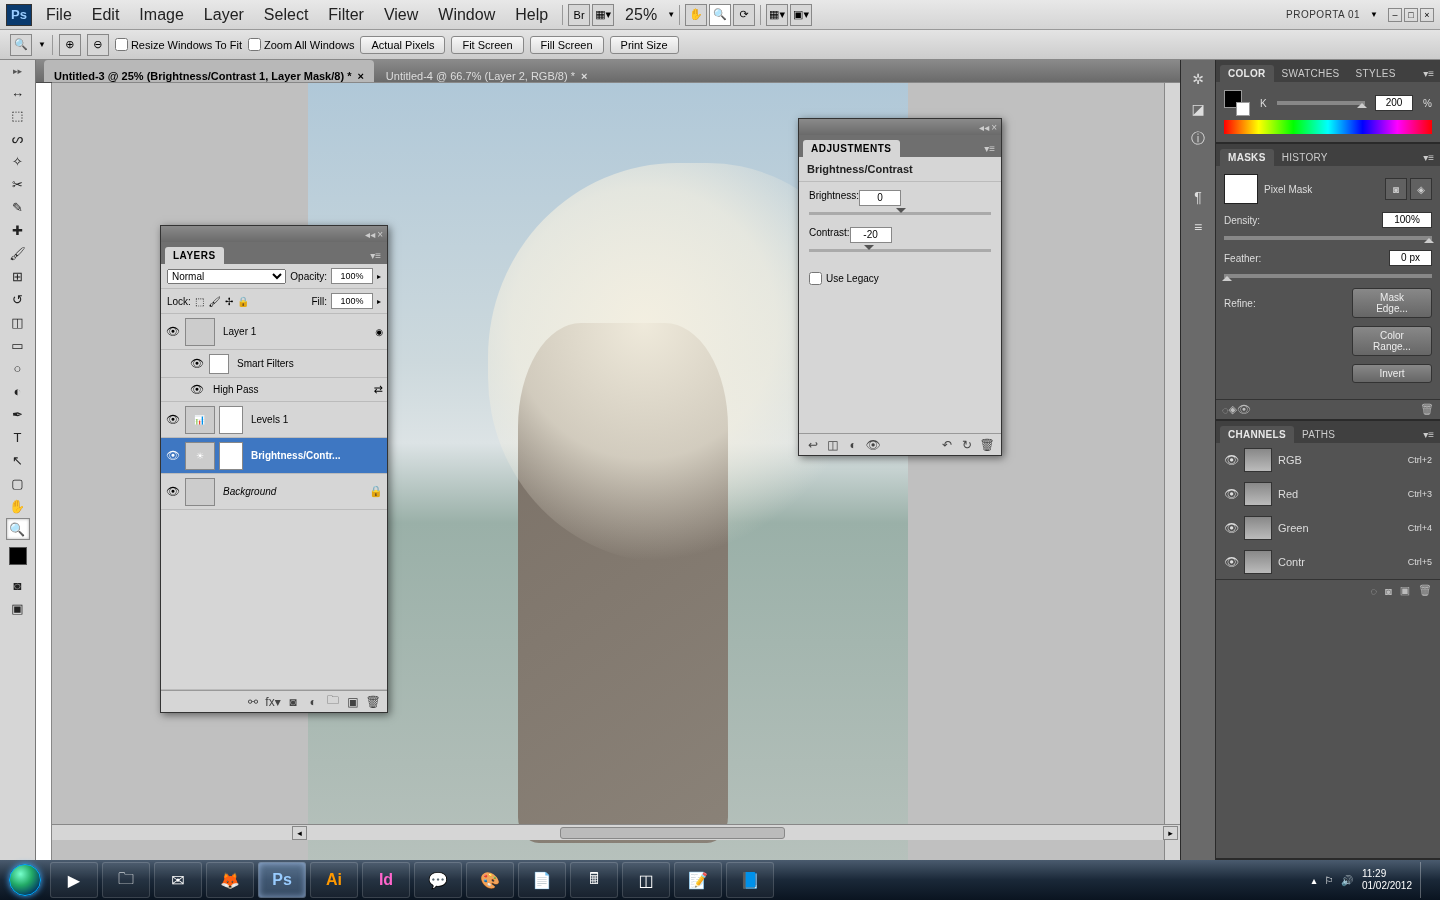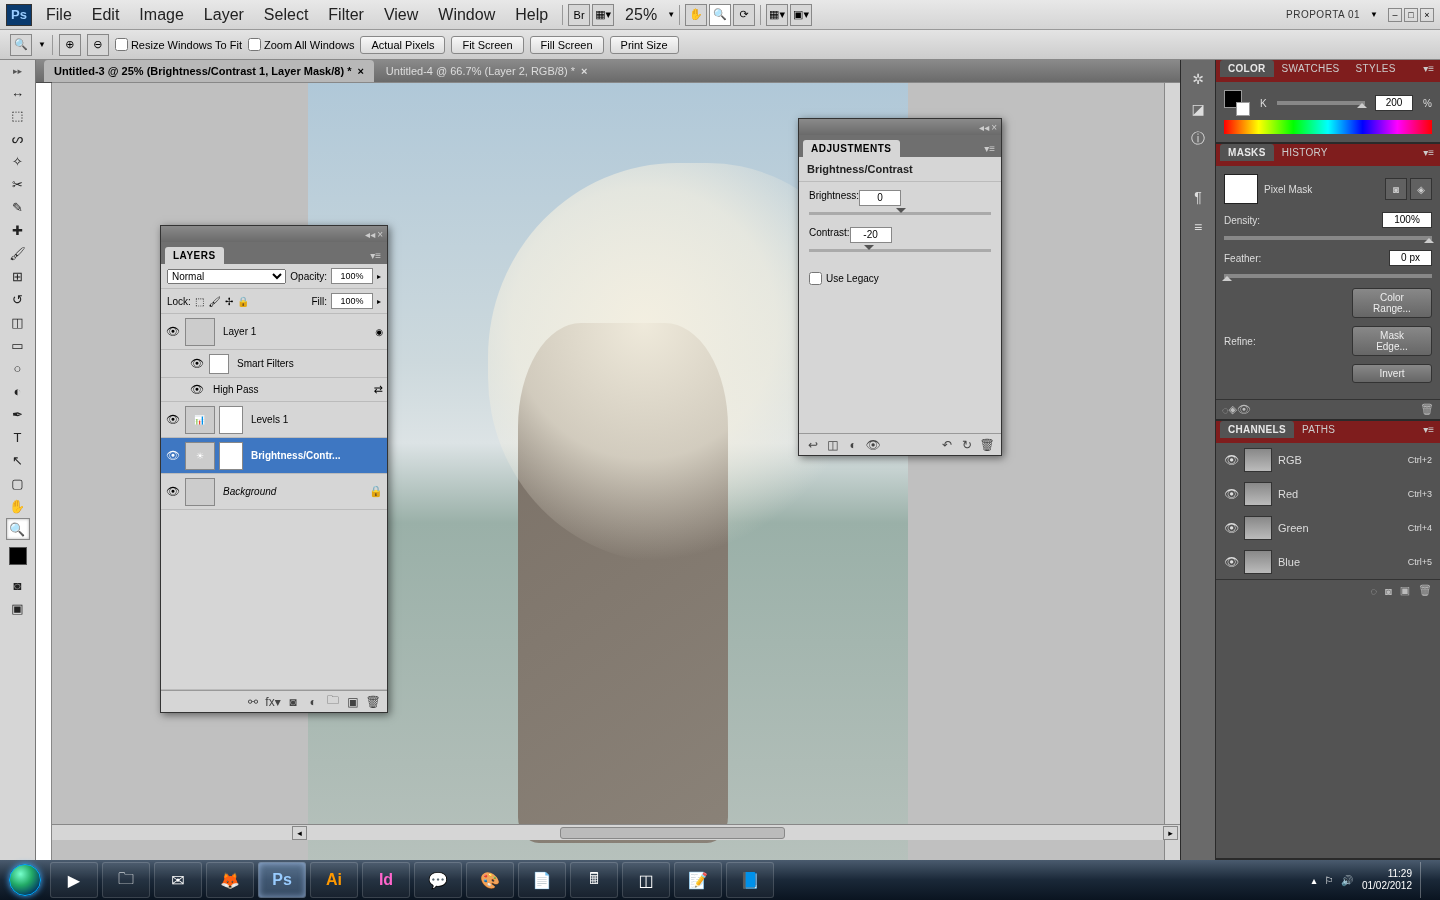--- a/index.html
+++ b/index.html
@@ -21,42 +21,42 @@
 
 .main { position: absolute; top: 60px; left: 0; right: 0; bottom: 40px; display: flex; }
 .tools { width: 36px; background: #d6d6d6; border-right: 1px solid #777; display: flex; flex-direction: column; align-items: center; padding-top: 6px; gap: 1px; }
 .tool { width: 24px; height: 22px; border: 1px solid transparent; display: flex; align-items: center; justify-content: center; font-size: 13px; color: #222; }
 .tool.sel { background: #fff; border: 1px solid #888; box-shadow: inset 0 0 3px #aaa; }
 .swatch { margin-top: 6px; }
 .swatch .fg { width: 18px; height: 18px; background: #000; border: 1px solid #555; position: relative; }
 
 .doc { flex: 1; background: #4b4b4b; display: flex; flex-direction: column; position: relative; }
 .tabbar { height: 24px; background: linear-gradient(#8a8a8a,#6a6a6a); display: flex; align-items: flex-end; padding-left: 8px; }
-.tab { height: 22px; padding: 0 10px; display: flex; align-items: center; font-size: 11px; color: #ddd; border-radius: 4px 4px 0 0; margin-right: 2px; position: relative; }
+.tab { height: 22px; padding: 0 10px; display: flex; align-items: flex-end; font-size: 11px; color: #ddd; border-radius: 4px 4px 0 0; margin-right: 2px; position: relative; }
 .tab.active { background: #b8b8b8; color: #000; font-weight: bold;}
 .tab .x { margin-left: 6px; font-weight: bold; }
 .ruler-h { height: 16px; background: #fff; border-bottom: 1px solid #888; margin-left: 16px; position: relative; overflow: hidden; font-size: 8px; }
 .canvas-wrap { flex: 1; display: flex; position: relative; }
 .ruler-v { width: 16px; background: #fff; border-right: 1px solid #888; }
 .canvas-area { flex: 1; background: #c0c0c0; display: flex; align-items: flex-start; justify-content: center; overflow: hidden; position: relative; }
 .photo { width: 600px; height: 800px; background: linear-gradient(180deg,#b0c8d8 0%,#cdd9dd 35%,#dce3e5 45%,#9ab0a8 55%,#b8c2bd 100%); margin-top: 0; position: relative; overflow: hidden;}
 .photo::after{content:"";position:absolute;left:30%;top:10%;width:65%;height:50%;background:radial-gradient(ellipse at 40% 40%,rgba(245,240,225,.95),rgba(245,240,225,.7) 40%,transparent 70%);border-radius:50% 45% 55% 48%;}
 .person{position:absolute;left:35%;top:30%;width:35%;height:65%;background:linear-gradient(145deg,#7a7066,#8a8278);border-radius:30% 30% 10% 10%/20% 20% 5% 5%;}
 .status { height: 20px; background: #d6d6d6; border-top: 1px solid #888; display: flex; align-items: center; font-size: 10px; padding: 0 6px; gap: 20px; }
 .scroll-h { position:absolute; bottom:20px; left:16px; right:0; height:16px; background:#d6d6d6; border-top:1px solid #888; display:flex; align-items:center;}
 .scroll-h .thumb{ position:absolute; left:45%; width:20%; height:12px; background:#bbb; border:1px solid #888; border-radius:3px;}
 .scroll-h .arrow{width:15px;height:14px;border:1px solid #888;background:#d6d6d6;display:flex;align-items:center;justify-content:center;font-size:9px;}
 .scroll-v { width:16px;background:#d6d6d6;border-left:1px solid #888;}
 
 .rightcol { width: 260px; background: #393939; display: flex; }
 .iconstrip { width: 36px; background: #6a6a6a; border-right: 1px solid #2a2a2a; border-left:1px solid #2a2a2a; display: flex; flex-direction: column; align-items: center; padding-top: 8px; gap: 8px; }
 .iconstrip div { width: 22px; height: 22px; display: flex; align-items: center; justify-content: center; color: #ddd; font-size: 14px; }
 .panels { flex: 1; display: flex; flex-direction: column; }
 .pgroup { background: #535353; border-bottom: 2px solid #2a2a2a; }
-.ptabs { height: 22px; display: flex; align-items: flex-start; background: #7f1d1d; padding-left: 4px; }
+.ptabs { height: 22px; display: flex; align-items: flex-end; background: #404040; padding-left: 4px; }
 .ptab { padding: 3px 8px; font-size: 10px; color: #ccc; text-transform: uppercase; letter-spacing: .3px; }
 .ptab.on { background: #535353; color: #e8e8e8; font-weight: bold; border-radius: 3px 3px 0 0;}
 .pbody { padding: 8px; color: #ddd; font-size: 10px; }
 .color-body { display: flex; align-items: center; gap: 10px; }
 .proxy-sw { position: relative; width: 26px; height: 26px; }
 .proxy-sw .a { position: absolute; width: 18px; height: 18px; background: #000; border: 1px solid #999; }
 .proxy-sw .b { position: absolute; right: 0; bottom: 0; width: 14px; height: 14px; background: #fff; border: 1px solid #999; }
 .slider { flex: 1; height: 4px; background: #888; position: relative; }
 .slider .tri { position: absolute; top: -3px; width: 0; height: 0; border: 5px solid transparent; border-bottom-color: #ccc; }
 .valbox { width: 38px; height: 16px; background: #fff; color: #000; border: 1px solid #333; text-align: center; font-size: 10px; line-height: 14px; }
@@ -103,21 +103,21 @@
 #adj-panel .track { height: 3px; background: #aaa; position: relative; margin-bottom: 12px;}
 #adj-panel .track .h { position: absolute; top: -4px; width: 0; height: 0; border: 5px solid transparent; border-top-color: #555; }
 #adj-panel .chk { padding: 8px 10px; font-size: 10px; display:flex; align-items:center; gap:4px;}
 
 .taskbar { position: absolute; bottom: 0; left: 0; right: 0; height: 40px; background: linear-gradient(#4a5b6e,#1a2838,#0a1420); display: flex; align-items: center; padding: 0 4px; }
 .taskbar .start { width: 42px; height: 36px; border-radius: 4px; display: flex; align-items: center; justify-content: center; }
 .taskbar .start .orb { width: 32px; height: 32px; border-radius: 50%; background: radial-gradient(circle at 35% 30%,#7fc,#2a6 40%,#036 80%); border: 1px solid #0af; box-shadow: 0 0 6px #4af;}
 .taskbar .tb { width: 48px; height: 36px; border: 1px solid rgba(255,255,255,.15); border-radius: 3px; margin-left: 4px; display: flex; align-items: center; justify-content: center; font-size: 16px; color: #fff; background: rgba(255,255,255,.05);}
 .taskbar .tb.active { background: rgba(135,175,220,.35); box-shadow: inset 0 0 6px rgba(180,210,255,.6);}
 .taskbar .tray { margin-left: auto; display: flex; align-items: center; color: #fff; font-size: 10px; gap: 8px; padding-right: 8px;}
-.taskbar .tray .clock { text-align: right; line-height: 12px;}
+.taskbar .tray .clock { text-align: left; line-height: 12px;}
 </style>
 </head>
 <body>
 
 <div class="menubar">
   <div class="ps-logo">Ps</div>
   <div class="mi">File</div>
   <div class="mi">Edit</div>
   <div class="mi">Image</div>
   <div class="mi">Layer</div>
@@ -297,26 +297,26 @@
               <div class="tri" style="right:-2px"></div>
             </div>
           <div class="row">
               <span>Feather:</span>
               <div class="valbox" style="width:43px">0 px</div>
             </div>
           <div class="slider" style="margin-bottom:10px">
               <div class="tri" style="left:-2px"></div>
             </div>
           <div class="row">
+              <span>Refine:</span>
+              <div class="btn2">Mask Edge...</div>
+            </div>
+          <div class="row">
               <span></span>
               <div class="btn2">Color Range...</div>
-            </div>
-          <div class="row">
-              <span>Refine:</span>
-              <div class="btn2">Mask Edge...</div>
             </div>
           <div class="row">
               <span></span>
               <div class="btn2">Invert</div>
             </div>
         </div>
         <div style="height:20px;border-top:1px solid #333;display:flex;justify-content:space-around;align-items:center;color:#bbb;padding:0 6px">
           <span>◌</span>
           <span>◈</span>
           <span>👁</span>
@@ -344,21 +344,21 @@
           </div>
         <div class="chan-row">
             <span class="eye">👁</span>
             <div class="th"></div>
             <span>Green</span>
             <span class="sc">Ctrl+4</span>
           </div>
         <div class="chan-row">
             <span class="eye">👁</span>
             <div class="th"></div>
-            <span>Blue</span>
+            <span>Contr</span>
             <span class="sc">Ctrl+5</span>
           </div>
         <div style="flex:1"></div>
         <div style="height:22px;border-top:1px solid #333;display:flex;justify-content:flex-end;gap:8px;align-items:center;padding:0 8px;color:#bbb">
           <span>◌</span>
           <span>◙</span>
           <span>▣</span>
           <span>🗑</span>
         </div>
       </div>

